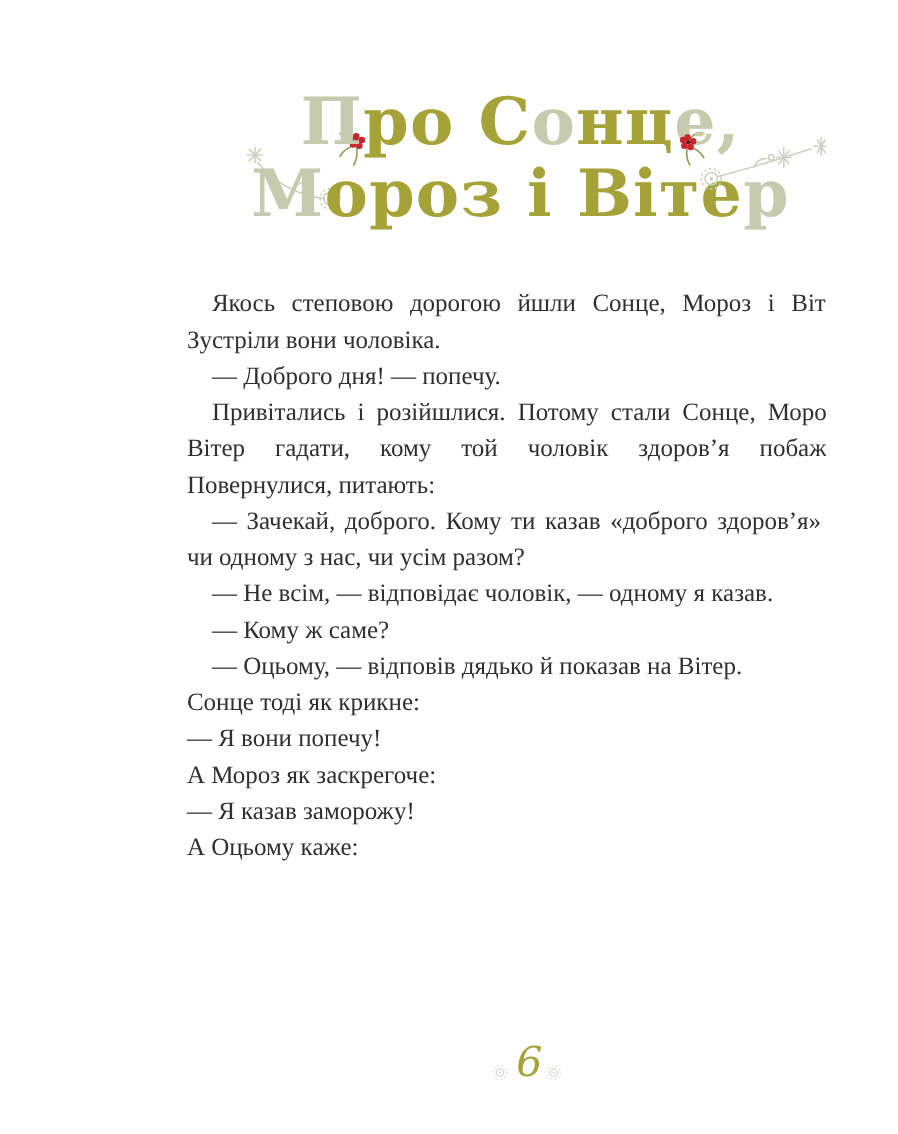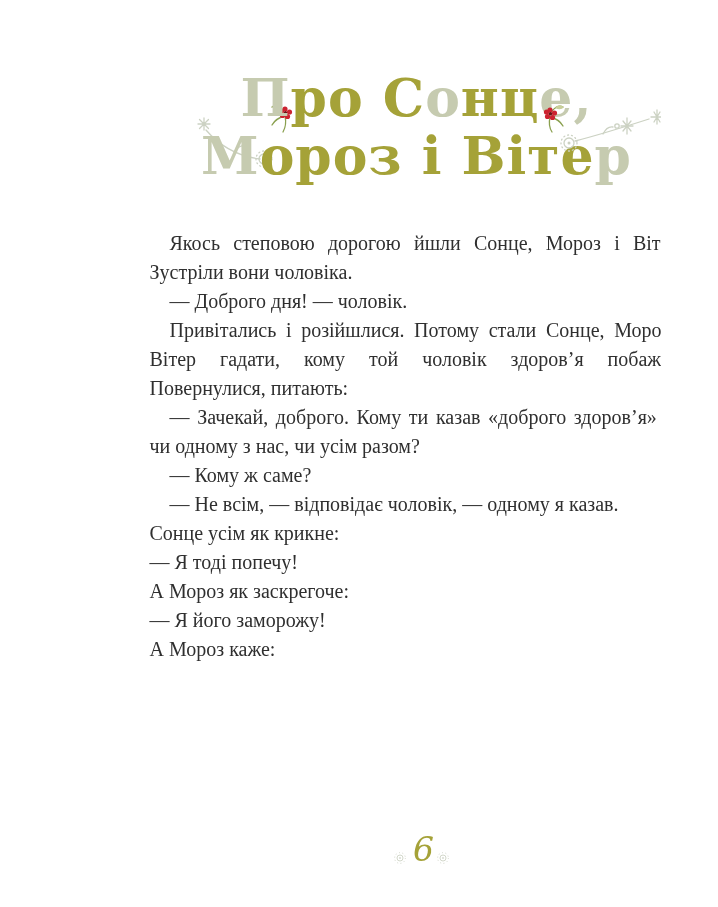--- a/index.html
+++ b/index.html
@@ -127,30 +127,31 @@
       <path d="M44 25 q 4 -8 10 -7"></path>
       <circle cx="58" cy="17" r="2.2"></circle>
       <path d="M64 12 L72 22 M72 12 L64 22 M68 9 L68 25 M62 17 L74 17"></path>
       <path d="M95 3 L101 13 M101 3 L95 13 M98 1 L98 15 M92 8 L104 8"></path>
     </g>
     <circle cx="10" cy="34" r="1.5" fill="#ccd2c3"></circle>
   </svg>
 
   <main class="story">
     <p class="indent">Якось степовою дорогою йшли Сонце, Мороз і Вітер. Зустріли вони чоловіка.</p>
-    <p class="indent">— Доброго дня! — чоловік.</p>
+    <p class="indent">— Доброго дня! — попечу.</p>
     <p class="indent">Привітались і розійшлися. Потому стали Сонце, Мороз і Вітер гадати, кому той чоловік здоров’я побажав. Повернулися, питають:</p>
     <p class="indent">— Зачекай, доброго. Кому ти казав «доброго здоров’я» — чи одному з нас, чи усім разом?</p>
+    <p class="indent">— Не всім, — відповідає чоловік, — одному я казав.</p>
     <p class="indent">— Кому ж саме?</p>
-    <p class="indent">— Не всім, — відповідає чоловік, — одному я казав.</p>
-    <p class="flush">Сонце усім як крикне:</p>
-    <p class="flush">— Я тоді попечу!</p>
+    <p class="indent">— Оцьому, — відповів дядько й показав на Вітер.</p>
+    <p class="flush">Сонце тоді як крикне:</p>
+    <p class="flush">— Я вони попечу!</p>
     <p class="flush">А Мороз як заскрегоче:</p>
-    <p class="flush">— Я його заморожу!</p>
-    <p class="flush">А Мороз каже:</p>
+    <p class="flush">— Я казав заморожу!</p>
+    <p class="flush">А Оцьому каже:</p>
   </main>
 
   <svg class="ornament orn-sun-left" width="14" height="14" viewBox="0 0 14 14">
     <g stroke="#d3d8cb" fill="none" stroke-width="1">
       <circle cx="7" cy="7" r="3"></circle>
       <circle cx="7" cy="7" r="5.4" stroke-dasharray="1 2.4"></circle>
     </g>
     <circle cx="7" cy="7" r="0.9" fill="#d3d8cb"></circle>
   </svg>
 

